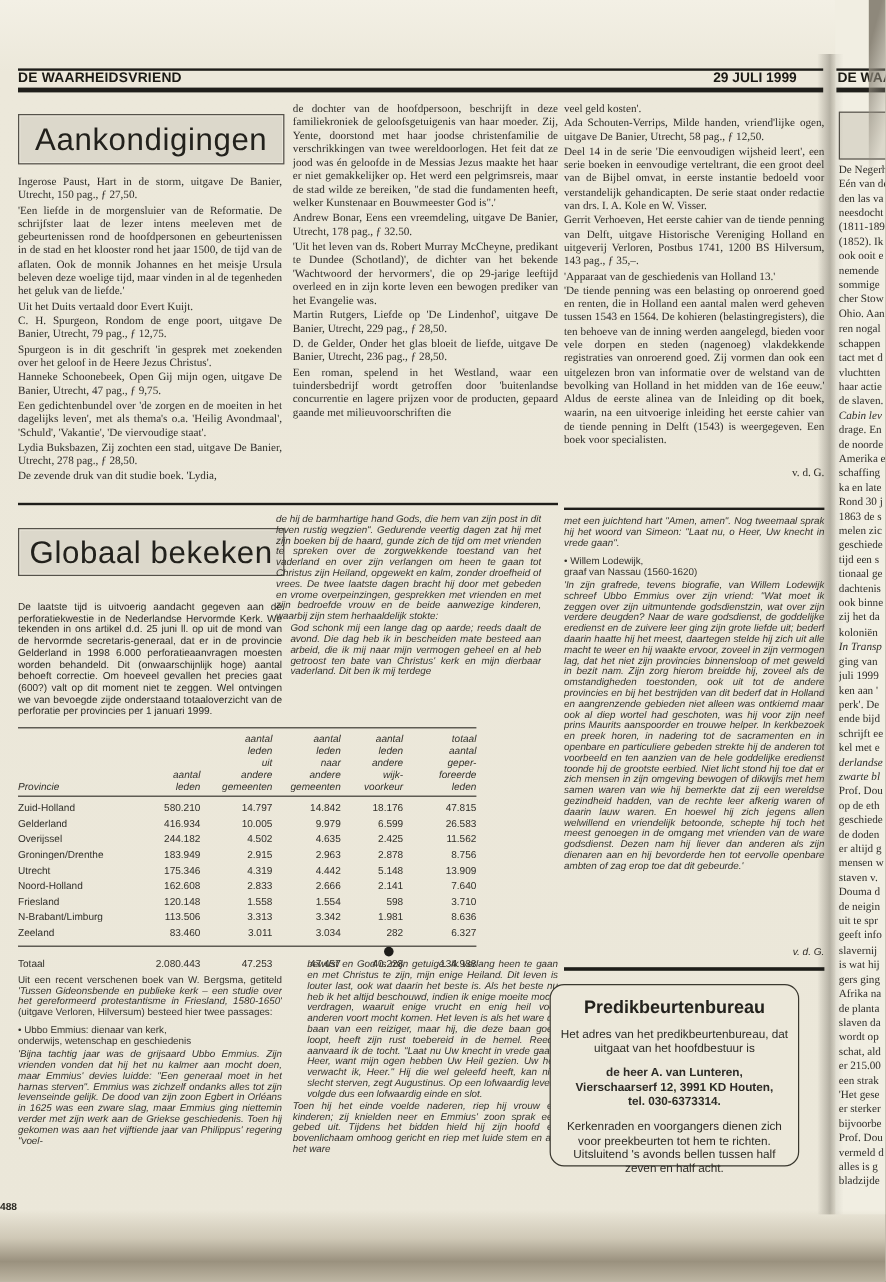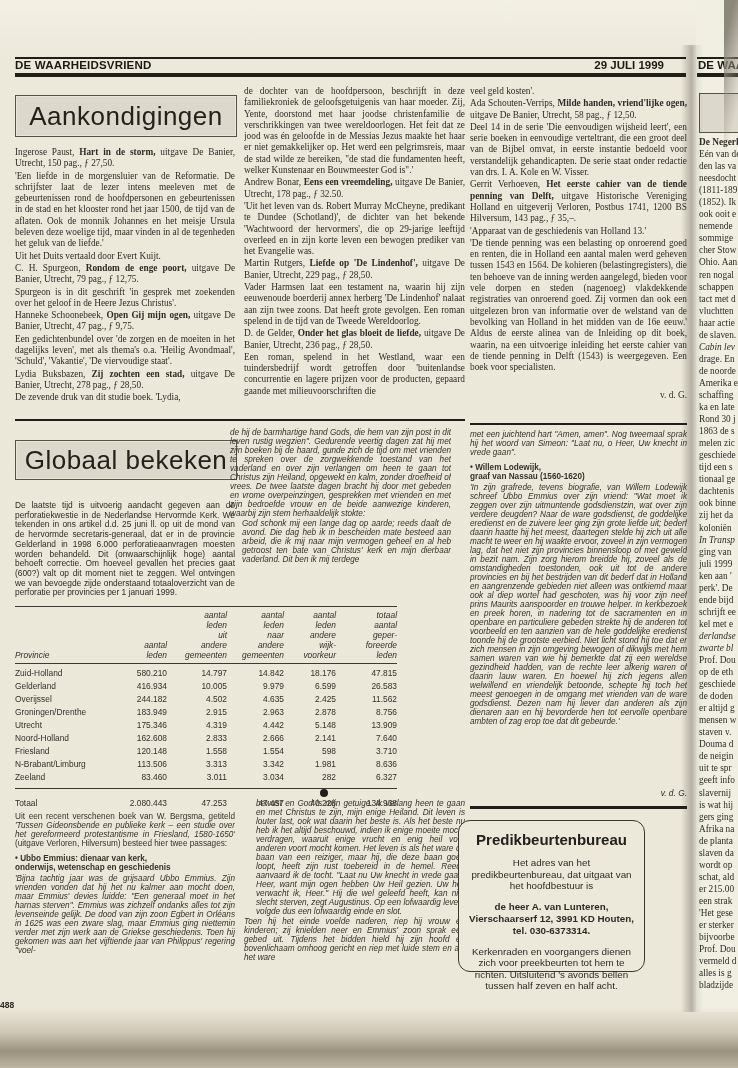--- a/index.html
+++ b/index.html
@@ -18,21 +18,21 @@
             display:flex;align-items:center;justify-content:center;
             font:26px/26px "Liberation Sans",sans-serif;color:#22211c;letter-spacing:.5px;}
   .aankbox{left:15px;top:95px;width:220px;height:40px;}
   .globbox{left:15px;top:440px;width:220px;height:38px;}
   
   .col{overflow:hidden;}
   .serifcol{font:9.3px/11.3px "Liberation Serif",serif;text-align:justify;color:#2e2c28;}
   .itcol{font:8.2px/9px "Liberation Sans",sans-serif;text-align:justify;color:#34322c;}
   .rp{margin:0;padding:0;}
   .rp+.rp{margin-top:1px;}
-  .b{font-weight:700;}
+  .b{font-weight:400;}
   .i{font-style:italic;}
   .quote{margin-left:12px !important;}
   .bhead{white-space:pre-line;text-align:left;font-weight:700;font-style:normal;margin-top:6px !important;margin-bottom:2px !important;}
   .c1t{left:15px;top:147px;width:220px;height:270px;}
   .c2t{left:244px;top:86px;width:221px;height:331px;}
   .c3t{left:470px;top:86px;width:217px;height:300px;}
   .sig3t{left:470px;top:390px;width:217px;text-align:right;font:9.3px/11px "Liberation Serif",serif;}
   .rule-a{left:15px;top:419px;width:450px;height:2px;}
   .rule-b{left:470px;top:423px;width:217px;height:2px;}
   .gintro{left:15px;top:483px;width:220px;height:122px;font:8.4px/9.7px "Liberation Sans",sans-serif;text-align:justify;margin-top:18px;}
@@ -53,21 +53,21 @@
   .c2{width:60px;text-align:right;}
   .c3{width:57px;text-align:right;}
   .c4{width:52px;text-align:right;}
   .c5{width:61px;text-align:right;}
   .thead{border-bottom:1px solid #3c3a33;padding-bottom:3px;margin-bottom:3px;}
   .thead .tcell{white-space:pre-line;font-style:italic;}
   .tbody .trow{height:13px;line-height:13px;}
   .ttotal{border-top:1px solid #3c3a33;margin-top:4px;padding-top:5px;height:14px;}
   .bullet{left:320px;top:789px;width:8px;height:8px;border-radius:50%;background:#1e1d1a;}
   
-  .predik{left:458px;top:820px;width:187px;height:152px;border:1.5px solid #3a382f;border-radius:12px;
+  .predik{left:458px;top:820px;width:208px;height:152px;border:1.5px solid #3a382f;border-radius:12px;
           background:#ece8da;text-align:center;padding:10px 8px;box-sizing:border-box;}
   .predik .ptitle{font:bold 15px/17px "Liberation Sans",sans-serif;color:#22211c;margin-bottom:9px;}
   .predik .pline{font:9.8px/11.5px "Liberation Sans",sans-serif;margin-bottom:9px;}
   .predik .paddr{font:bold 9.8px/12px "Liberation Sans",sans-serif;white-space:pre-line;margin-bottom:9px;}
   
   .p2bg{left:696px;top:0;width:42px;height:1012px;background:#f1eee2;overflow:hidden;}
   .p2rule1{position:absolute;left:1px;top:57px;width:41px;height:2px;background:#1f1e1a;}
   .p2rule2{position:absolute;left:1px;top:73px;width:41px;height:4px;background:#1f1e1a;}
   .p2head{position:absolute;left:2px;top:59px;width:60px;font:bold 11.5px/13px "Liberation Sans",sans-serif;color:#1a1913;white-space:nowrap;}
   .p2box{position:absolute;left:3px;top:93px;width:60px;height:38px;border:1px solid #55524a;background:#dcd8cb;}
@@ -184,21 +184,20 @@
       <p class="rp"><span>Hanneke Schoonebeek, </span><span class="b">Open Gij mijn ogen,</span><span> uitgave De Banier, Utrecht, 47 pag., ƒ 9,75.</span></p>
       <p class="rp"><span>Een gedichtenbundel over 'de zorgen en de moeiten in het dagelijks leven', met als thema's o.a. 'Heilig Avondmaal', 'Schuld', 'Vakantie', 'De viervoudige staat'.</span></p>
       <p class="rp"><span>Lydia Buksbazen, </span><span class="b">Zij zochten een stad,</span><span> uitgave De Banier, Utrecht, 278 pag., ƒ 28,50.</span></p>
       <p class="rp"><span>De zevende druk van dit studie boek. 'Lydia,</span></p>
     </div>
   <div class="abs col serifcol c2t">
       <p class="rp"><span>de dochter van de hoofdpersoon, beschrijft in deze familiekroniek de geloofsgetuigenis van haar moeder. Zij, Yente, doorstond met haar joodse christenfamilie de verschrikkingen van twee wereldoorlogen. Het feit dat ze jood was én geloofde in de Messias Jezus maakte het haar er niet gemakkelijker op. Het werd een pelgrimsreis, maar de stad wilde ze bereiken, "de stad die fundamenten heeft, welker Kunstenaar en Bouwmeester God is".'</span></p>
       <p class="rp"><span>Andrew Bonar, </span><span class="b">Eens een vreemdeling,</span><span> uitgave De Banier, Utrecht, 178 pag., ƒ 32.50.</span></p>
       <p class="rp"><span>'Uit het leven van ds. Robert Murray McCheyne, predikant te Dundee (Schotland)', de dichter van het bekende 'Wachtwoord der hervormers', die op 29-jarige leeftijd overleed en in zijn korte leven een bewogen prediker van het Evangelie was.</span></p>
       <p class="rp"><span>Martin Rutgers, </span><span class="b">Liefde op 'De Lindenhof',</span><span> uitgave De Banier, Utrecht, 229 pag., ƒ 28,50.</span></p>
-      <p class="rp"><span>Vader Harmsen laat een testament na, waarin hij zijn eeuwenoude boerderij annex herberg 'De Lindenhof' nalaat aan zijn twee zoons. Dat heeft grote gevolgen. Een roman spelend in de tijd van de Tweede Wereldoorlog.</span></p>
       <p class="rp"><span>D. de Gelder, </span><span class="b">Onder het glas bloeit de liefde,</span><span> uitgave De Banier, Utrecht, 236 pag., ƒ 28,50.</span></p>
       <p class="rp"><span>Een roman, spelend in het Westland, waar een tuindersbedrijf wordt getroffen door 'buitenlandse concurrentie en lagere prijzen voor de producten, gepaard gaande met milieuvoorschriften die</span></p>
     </div>
   <div class="abs col serifcol c3t">
       <p class="rp"><span>veel geld kosten'.</span></p>
       <p class="rp"><span>Ada Schouten-Verrips, </span><span class="b">Milde handen, vriend'lijke ogen,</span><span> uitgave De Banier, Utrecht, 58 pag., ƒ 12,50.</span></p>
       <p class="rp"><span>Deel 14 in de serie 'Die eenvoudigen wijsheid leert', een serie boeken in eenvoudige verteltrant, die een groot deel van de Bijbel omvat, in eerste instantie bedoeld voor verstandelijk gehandicapten. De serie staat onder redactie van drs. I. A. Kole en W. Visser.</span></p>
       <p class="rp"><span>Gerrit Verhoeven, </span><span class="b">Het eerste cahier van de tiende penning van Delft,</span><span> uitgave Historische Vereniging Holland en uitgeverij Verloren, Postbus 1741, 1200 BS Hilversum, 143 pag., ƒ 35,–.</span></p>
       <p class="rp"><span>'Apparaat van de geschiedenis van Holland 13.'</span></p>
       <p class="rp"><span>'De tiende penning was een belasting op onroerend goed en renten, die in Holland een aantal malen werd geheven tussen 1543 en 1564. De kohieren (belastingregisters), die ten behoeve van de inning werden aangelegd, bieden voor vele dorpen en steden (nagenoeg) vlakdekkende registraties van onroerend goed. Zij vormen dan ook een uitgelezen bron van informatie over de welstand van de bevolking van Holland in het midden van de 16e eeuw.' Aldus de eerste alinea van de Inleiding op dit boek, waarin, na een uitvoerige inleiding het eerste cahier van de tiende penning in Delft (1543) is weergegeven. Een boek voor specialisten.</span></p>

